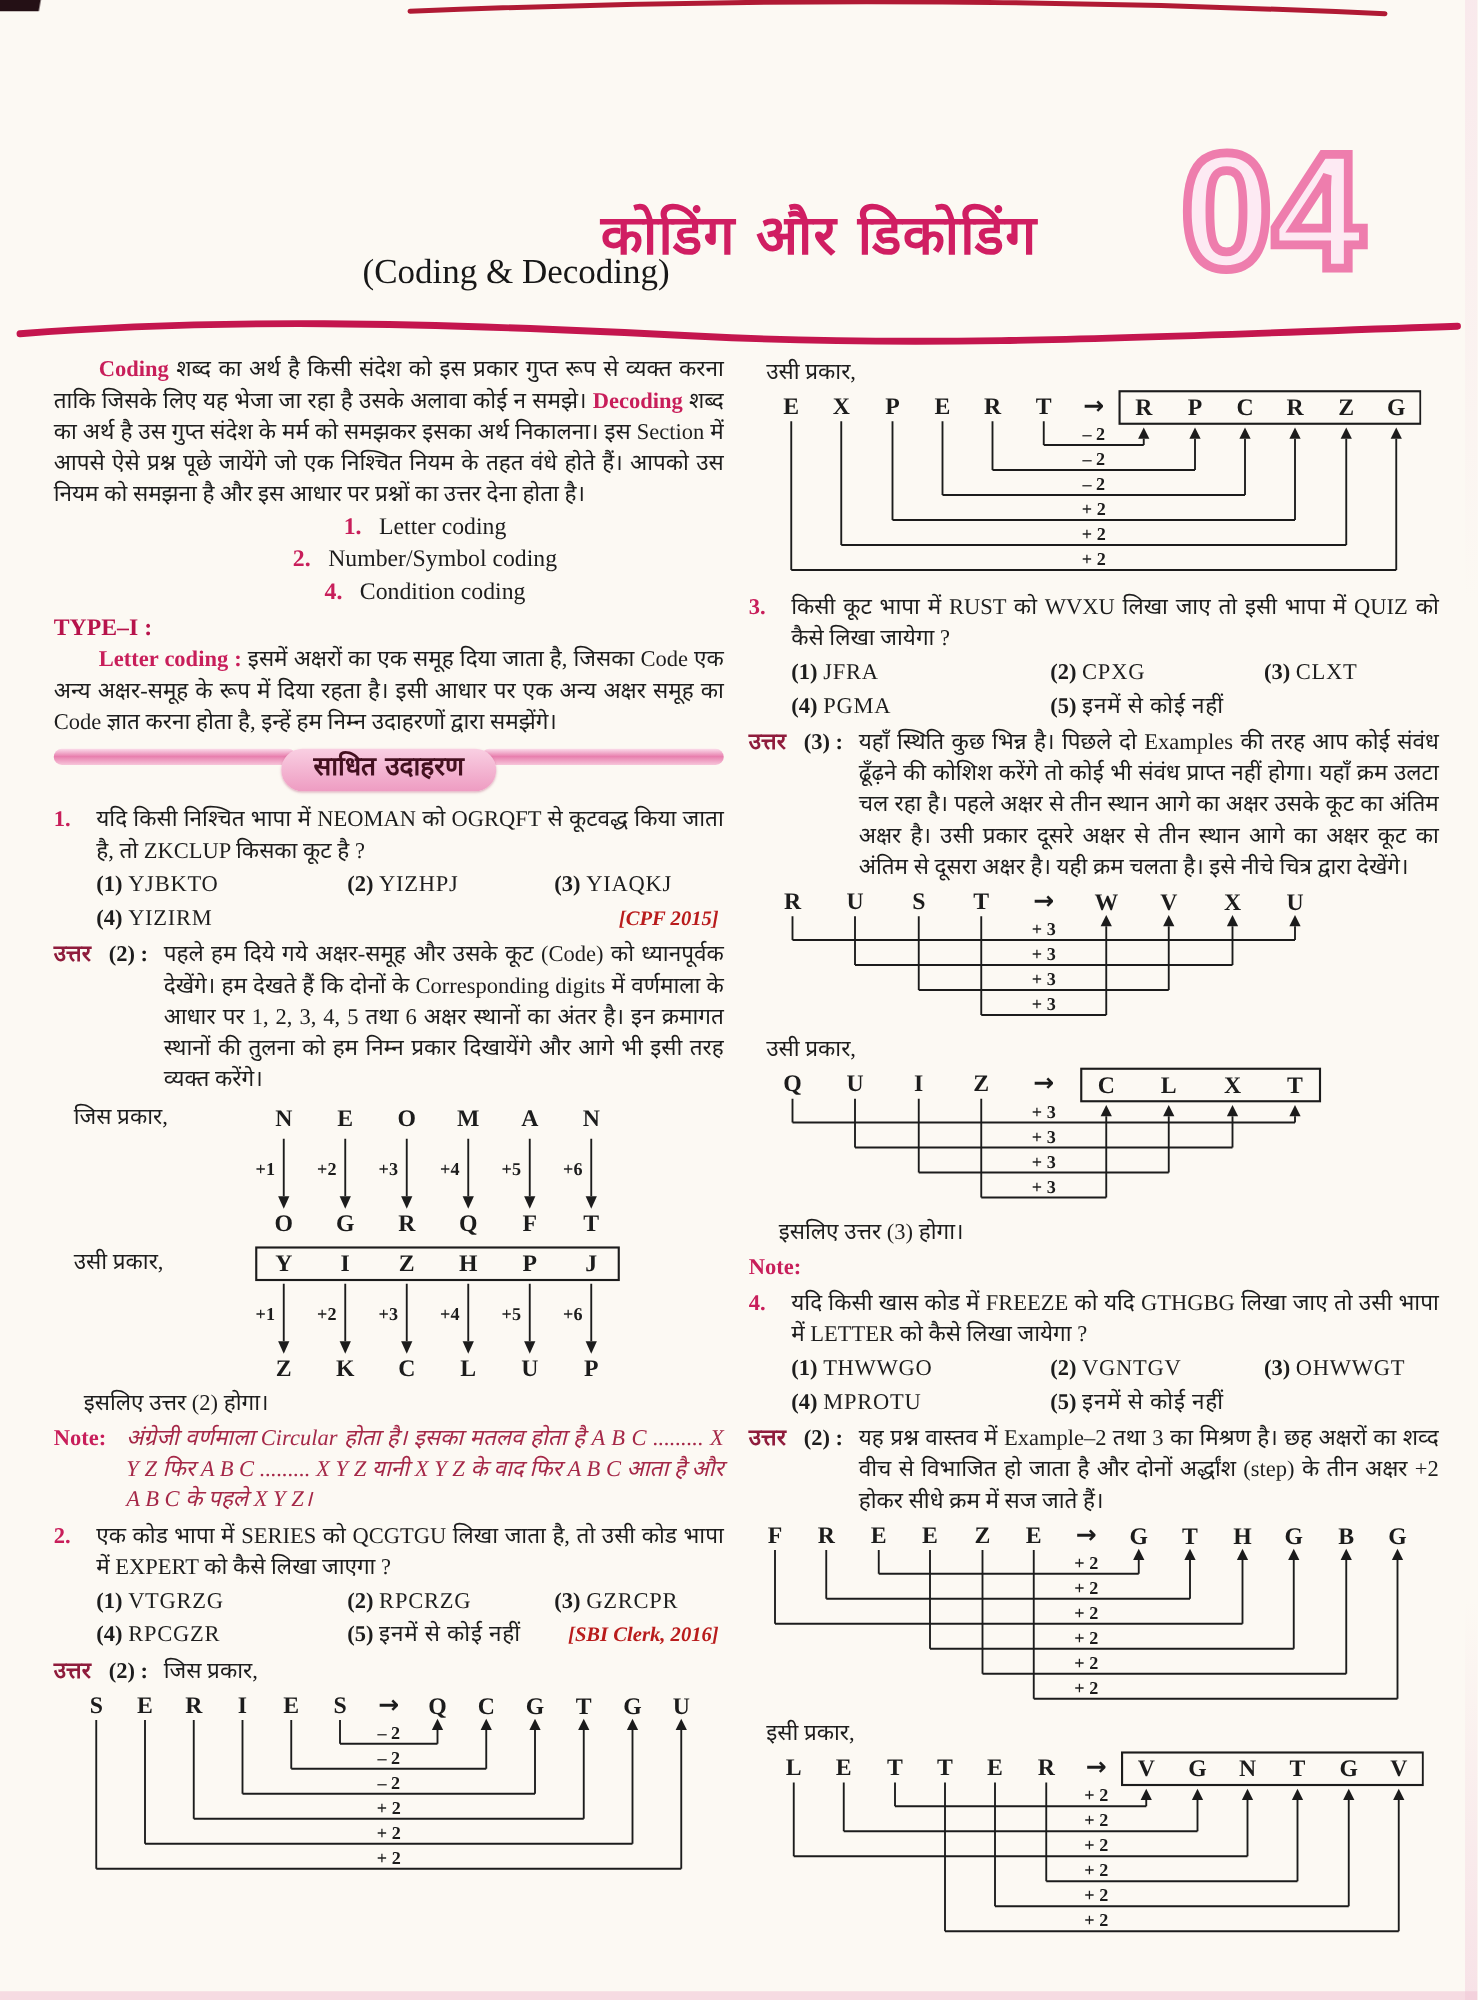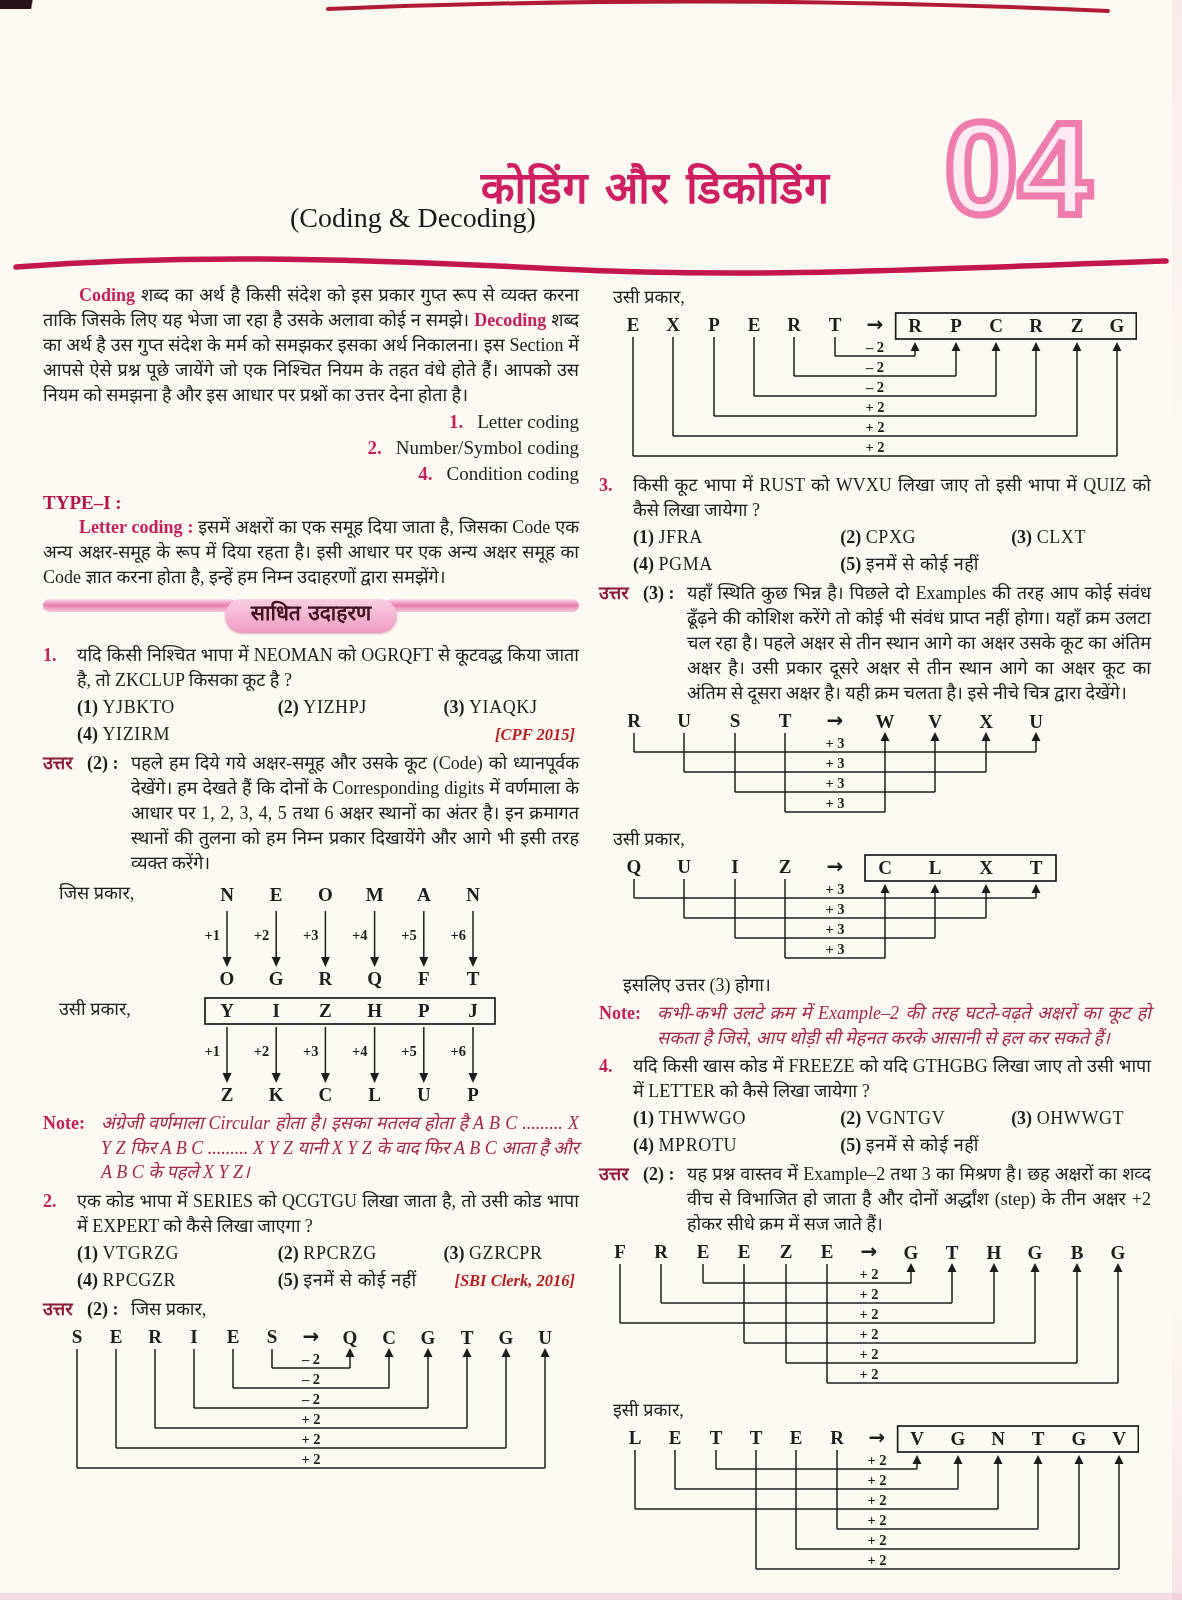--- a/index.html
+++ b/index.html
@@ -21,21 +21,21 @@
     font-size:44px;font-weight:bold;color:#d01e62;font-family:"DejaVu Sans",sans-serif;letter-spacing:1px}
   .hdr-sub{position:absolute;top:202px;left:290px;width:540px;text-align:left;
     font-size:28px;color:#171717;font-family:"Liberation Serif",serif}
   .wave{position:absolute;top:252px;left:0}
   
   .col{position:absolute;top:283px;font-size:18px;line-height:25px;text-align:justify}
   .col-l{left:43px;width:536px}
   .col-r{left:599px;width:552px}
   p.indent{text-indent:36px}
   .accent{color:#c81e5a;font-weight:bold}
-  .type-list{list-style:none;margin:1px 0 2px 58px;font-size:19px;line-height:26px;text-align:right}
+  .type-list{list-style:none;margin:1px 0 2px 58px;font-size:19px;line-height:26px;text-align:center}
   .type-list .n{color:#c81e5a;font-weight:bold;margin-right:14px}
   .type-head{color:#b7134b;font-weight:bold;font-size:19px;margin-top:3px}
   
   .banner{display:flex;margin:9px 0 10px;height:34px}
   .banner .bar{flex:1;height:13px;border-radius:7px;
     background:linear-gradient(180deg,#fbdcea,#e87fae 48%,#f7c6da)}
   .banner .pill{z-index:1;margin:0 -12px;background:linear-gradient(180deg,#f9cfe2,#ee9cc2);
     border-radius:18px;padding:2px 26px;font-weight:bold;font-size:21px;color:#43101f;
     font-family:"DejaVu Sans",sans-serif;box-shadow:0 1px 2px rgba(160,40,90,.35)}
   
@@ -191,20 +191,21 @@
             <text x="289" y="62" font-size="14.5" text-anchor="end" font-weight="bold" font-family="&quot;Liberation Serif&quot;,&quot;DejaVu Serif&quot;,serif" fill="#1c1c1c">+6</text>
             <text x="50" y="107" font-size="19" text-anchor="middle" font-weight="bold" font-family="&quot;Liberation Serif&quot;,&quot;DejaVu Serif&quot;,serif" fill="#1c1c1c">Z</text>
             <text x="99.2" y="107" font-size="19" text-anchor="middle" font-weight="bold" font-family="&quot;Liberation Serif&quot;,&quot;DejaVu Serif&quot;,serif" fill="#1c1c1c">K</text>
             <text x="148.4" y="107" font-size="19" text-anchor="middle" font-weight="bold" font-family="&quot;Liberation Serif&quot;,&quot;DejaVu Serif&quot;,serif" fill="#1c1c1c">C</text>
             <text x="197.60000000000002" y="107" font-size="19" text-anchor="middle" font-weight="bold" font-family="&quot;Liberation Serif&quot;,&quot;DejaVu Serif&quot;,serif" fill="#1c1c1c">L</text>
             <text x="246.8" y="107" font-size="19" text-anchor="middle" font-weight="bold" font-family="&quot;Liberation Serif&quot;,&quot;DejaVu Serif&quot;,serif" fill="#1c1c1c">U</text>
             <text x="296" y="107" font-size="19" text-anchor="middle" font-weight="bold" font-family="&quot;Liberation Serif&quot;,&quot;DejaVu Serif&quot;,serif" fill="#1c1c1c">P</text>
           </svg></div>
     </div>
 
+    <div class="concl">इसलिए उत्तर (2) होगा।</div>
 
     <div class="note">
       <div class="note-lab">Note:</div>
       <div class="note-txt">अंग्रेजी वर्णमाला Circular होता है। इसका मतलव होता है A B C ......... X Y Z फिर A B C ......... X Y Z यानी X Y Z के वाद फिर A B C आता है और A B C के पहले X Y Z।</div>
     </div>
 
     <div class="q">
       <div class="q-num">2.</div>
       <div class="q-body">
         <div>एक कोड भापा में SERIES को QCGTGU लिखा जाता है, तो उसी कोड भापा में EXPERT को कैसे लिखा जाएगा ?</div>
@@ -404,21 +405,20 @@
           <line x1="176" y1="106" x2="276" y2="106" stroke="#1c1c1c" stroke-width="1.5"></line>
           <line x1="276" y1="106" x2="276" y2="41" stroke="#1c1c1c" stroke-width="1.5"></line>
           <polygon points="276,32 271.5,41 280.5,41" fill="#1c1c1c"></polygon>
           <text x="226" y="102" font-size="14.5" text-anchor="middle" font-weight="bold" font-family="&quot;Liberation Serif&quot;,&quot;DejaVu Serif&quot;,serif" fill="#1c1c1c">+ 3</text>
         </svg></div>
 
     <div class="concl">इसलिए उत्तर (3) होगा।</div>
 
     <div class="note">
       <div class="note-lab">Note:</div>
-      <div class="note-txt">कभी-कभी उलटे क्रम में Example–2 की तरह घटते-वढ़ते अक्षरों का कूट हो सकता है जिसे, आप थोड़ी सी मेहनत करके आसानी से हल कर सकते हैं।</div>
     </div>
 
     <div class="q">
       <div class="q-num">4.</div>
       <div class="q-body">
         <div>यदि किसी खास कोड में FREEZE को यदि GTHGBG लिखा जाए तो उसी भापा में LETTER को कैसे लिखा जायेगा ?</div>
         <div class="opts">
           <div class="opt"><span class="opt-n">(1)</span> <span class="opt-t">THWWGO</span></div>
           <div class="opt"><span class="opt-n">(2)</span> <span class="opt-t">VGNTGV</span></div>
           <div class="opt"><span class="opt-n">(3)</span> <span class="opt-t">OHWWGT</span></div>

